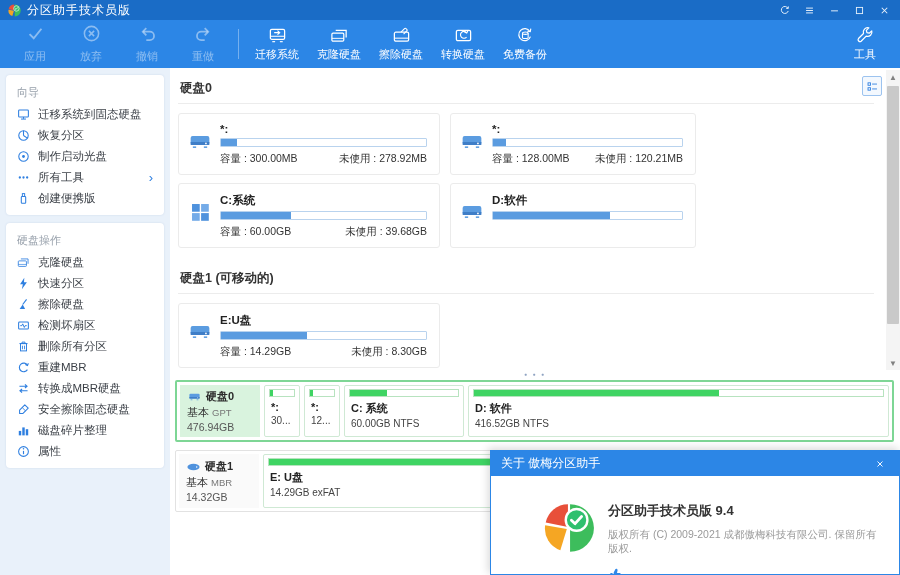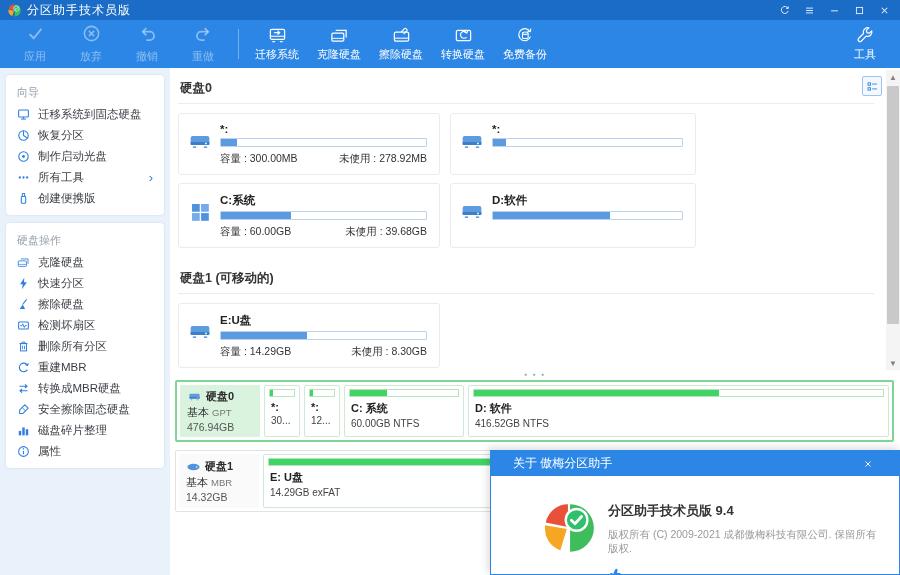--- a/index.html
+++ b/index.html
@@ -72,21 +72,21 @@
   .dlabel .l2 b { font-weight:normal; font-size:9.5px; color:#777; }
   .dlabel .l3 { font-size:10.5px; color:#555; }
   .blk { border:1px solid #cfe9d4; border-radius:2px; background:#fff; padding:3px 4px 2px; display:flex; flex-direction:column; cursor:pointer; min-width:0; }
   .blk-bar { height:8px; border:1px solid #b7e3bf; background:#fff; margin-bottom:4px; }
   .blk-bar i { display:block; height:100%; background:#3fd463; }
   .blk-name { font-size:11px; font-weight:bold; color:#222; white-space:nowrap; overflow:hidden; padding-left:2px; }
   .blk-info { font-size:10px; color:#444; white-space:nowrap; overflow:hidden; padding-left:2px; margin-top:2px; }
 
   
   .dialog { position:absolute; left:490px; top:450px; width:410px; height:125px; background:#fff; border:1px solid #2c86e6; box-shadow:-2px -2px 8px rgba(0,0,0,0.15); z-index:20; }
-  .dlg-title { height:25px; background:#2c86e6; color:#fff; display:flex; align-items:center; padding:0 22px; font-size:12px; }
+  .dlg-title { height:25px; background:#2c86e6; color:#fff; display:flex; align-items:center; padding:0 10px; font-size:12px; }
   .dlg-close { margin-left:auto; width:18px; height:18px; display:flex; align-items:center; justify-content:center; cursor:pointer; color:#fff; }
   .dlg-close svg { width:10px; height:10px; }
   .dlg-body { display:flex; padding:26px 14px 0 52px; gap:13px; }
   .dlg-logo { width:52px; height:52px; flex:none; }
   .dlg-text .prod { font-size:13px; font-weight:bold; color:#333; margin-bottom:8px; }
   .dlg-text .copy { font-size:10.5px; color:#9a9a9a; }
   .dlg-thumb { margin-top:10px; width:15px; height:15px; color:#2e87e8; }
 </style>
 </head>
 <body>
@@ -483,20 +483,24 @@
             </div>
             <div class="pcard">
               <svg class="devicon">
                   <use href="#s-hddfill"></use>
                 </svg>
               <div class="pc-main">
                 <div class="pc-name">*:</div>
                 <div class="pc-bar">
                     <i style="width: 7%;"></i>
                   </div>
+                <div class="pc-stats">
+                    <span>容量 : 128.00MB</span>
+                    <span>未使用 : 120.21MB</span>
+                  </div>
               </div>
             </div>
             <div class="pcard">
               <svg class="devicon">
                   <use href="#s-winlogo"></use>
                 </svg>
               <div class="pc-main">
                 <div class="pc-name">C:系统</div>
                 <div class="pc-bar">
                     <i style="width: 34%;"></i>

